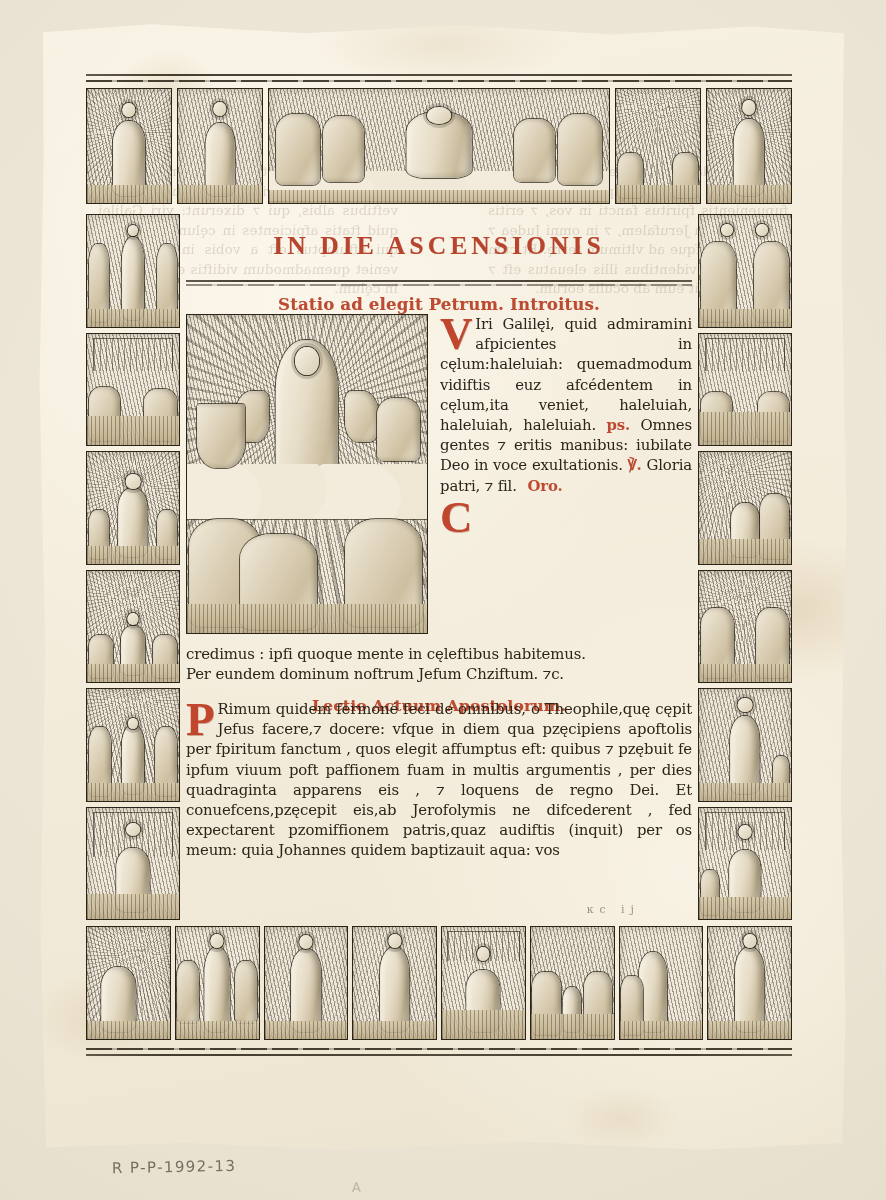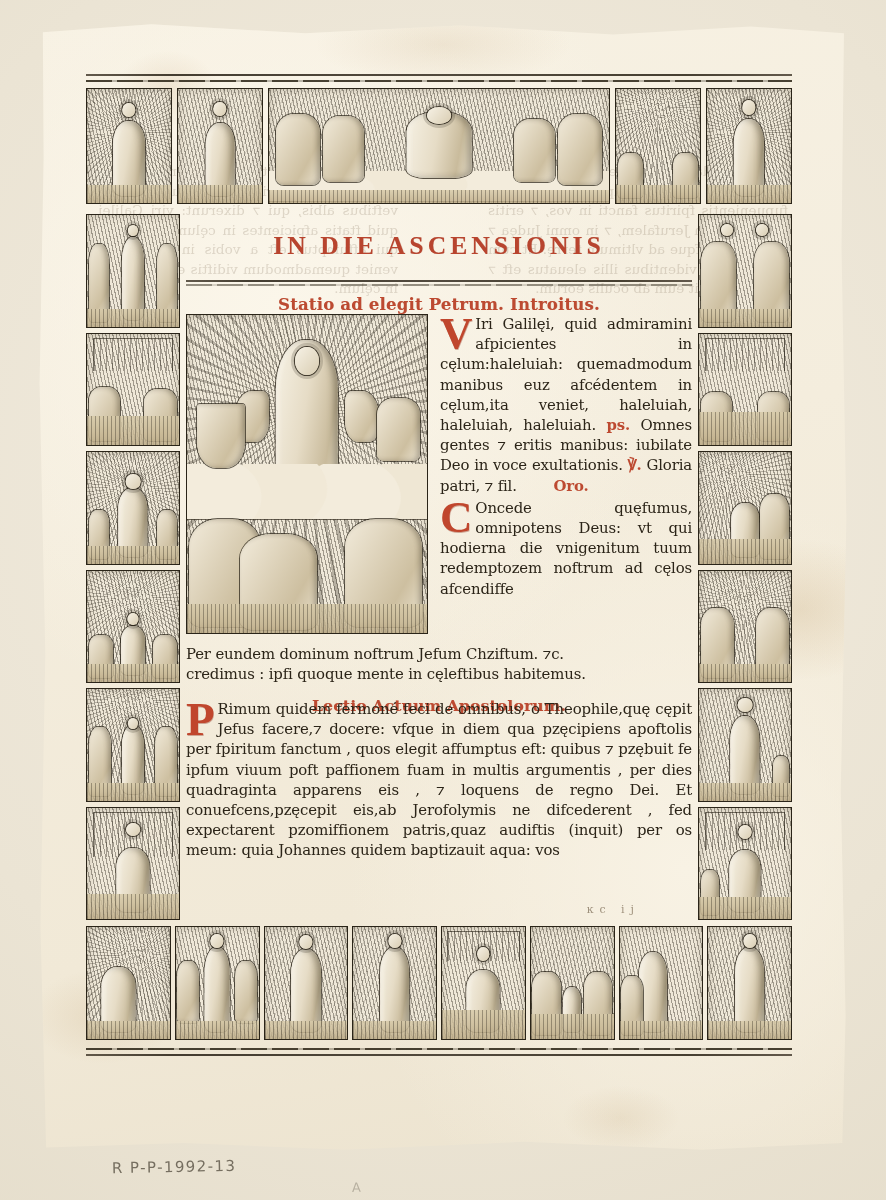--- a/index.html
+++ b/index.html
@@ -504,35 +504,34 @@
           <div class="side r" style="right:3%;bottom:54%;width:18%;height:20%"></div>
 
           <div class="side l" style="left:1%;bottom:2%;width:30%;height:34%"></div>
           <div class="side l" style="left:22%;bottom:1%;width:32%;height:30%"></div>
           <div class="side r" style="right:2%;bottom:2%;width:32%;height:34%"></div>
           <div class="grnd" style="height:9%"></div>
         </div>
 
         <div id="introitus" class="body">
           <span class="dcap">V</span>
-          <span>Iri Galilęi, quid admiramini afpicientes in cęlum:haleluiah: quemadmodum manibus euz afcédentem in cęlum,ita veniet, haleluiah, haleluiah, haleluiah. </span>
+          <span>Iri Galilęi, quid admiramini afpicientes in cęlum:haleluiah: quemadmodum vidiftis euz afcédentem in cęlum,ita veniet, haleluiah, haleluiah, haleluiah. </span>
           <span class="rub">ps.</span>
           <span> Omnes gentes ⁊ eritis manibus: iubilate Deo in voce exultationis. </span>
           <span class="rub">℣.</span>
           <span>Gloria patri, ⁊ fil.</span>
-          <span class="rub" style="margin-left:32px">Oro.</span>
+          <span class="rub" style="margin-left:6px">Oro.</span>
           <div style="clear:both;height:2px"></div>
           <span class="dcap">C</span>
-          <span>Oncede quęfumus, omnipotens Deus: vt qui hodierna die vnigenitum tuum redemptozem noftrum ad cęlos afcendiffe</span>
         </div>
       </div>
 
       <div id="fullWidthTail" class="body">
+        <div>credimus : ipfi quoque mente in cęleftibus habitemus.</div>
         <div>Per eundem dominum noftrum Jefum Chziftum. ⁊c.</div>
-        <div>credimus : ipfi quoque mente in cęleftibus habitemus.</div>
       </div>
 
       <div class="rubric small" style="position:absolute;left:0;right:0;top:477px">Lectio Actuum Apostolorum.</div>
 
       <div id="lectio" class="body">
         <span class="dcap p">P</span>
         <span>Rimum quidem fermoné feci de omnibus, o Theophile,quę cępit Jefus facere,⁊ docere: vfque in diem qua pzęcipiens apoftolis per fpiritum fanctum , quos elegit affumptus eft: quibus ⁊ pzębuit fe ipfum viuum poft paffionem fuam in multis argumentis , per dies quadraginta apparens eis , ⁊ loquens de regno Dei. Et conuefcens,pzęcepit eis,ab Jerofolymis ne difcederent , fed expectarent pzomiffionem patris,quaz audiftis (inquit) per os meum: quia Johannes quidem baptizauit aqua: vos</span>
       </div>
 
       <div class="sigMark">ĸc  ij</div>

